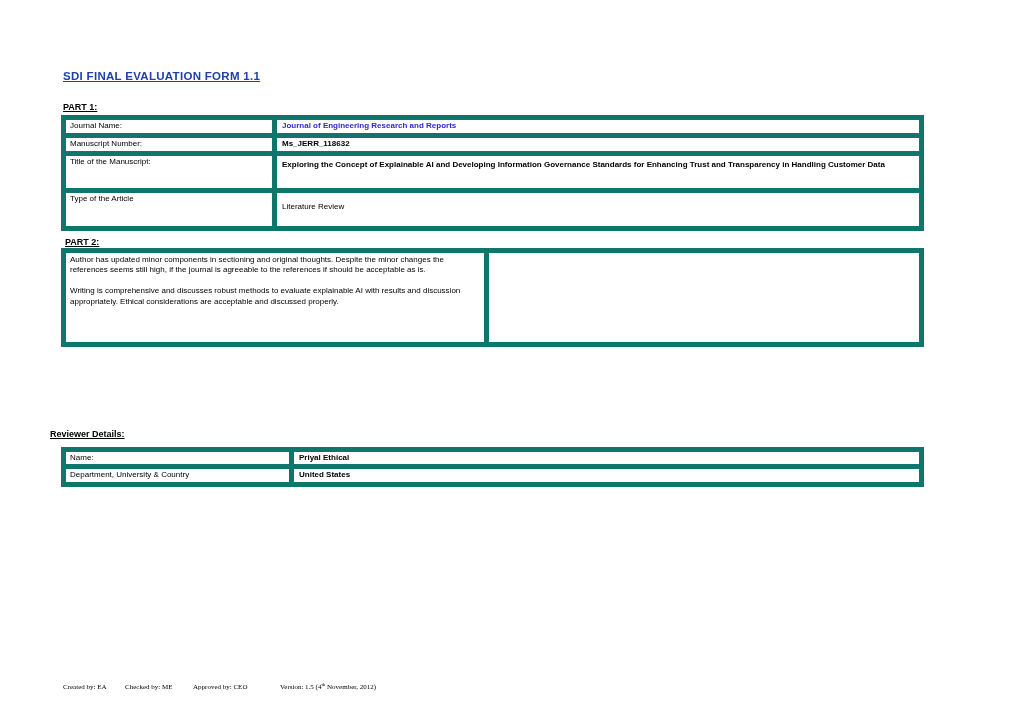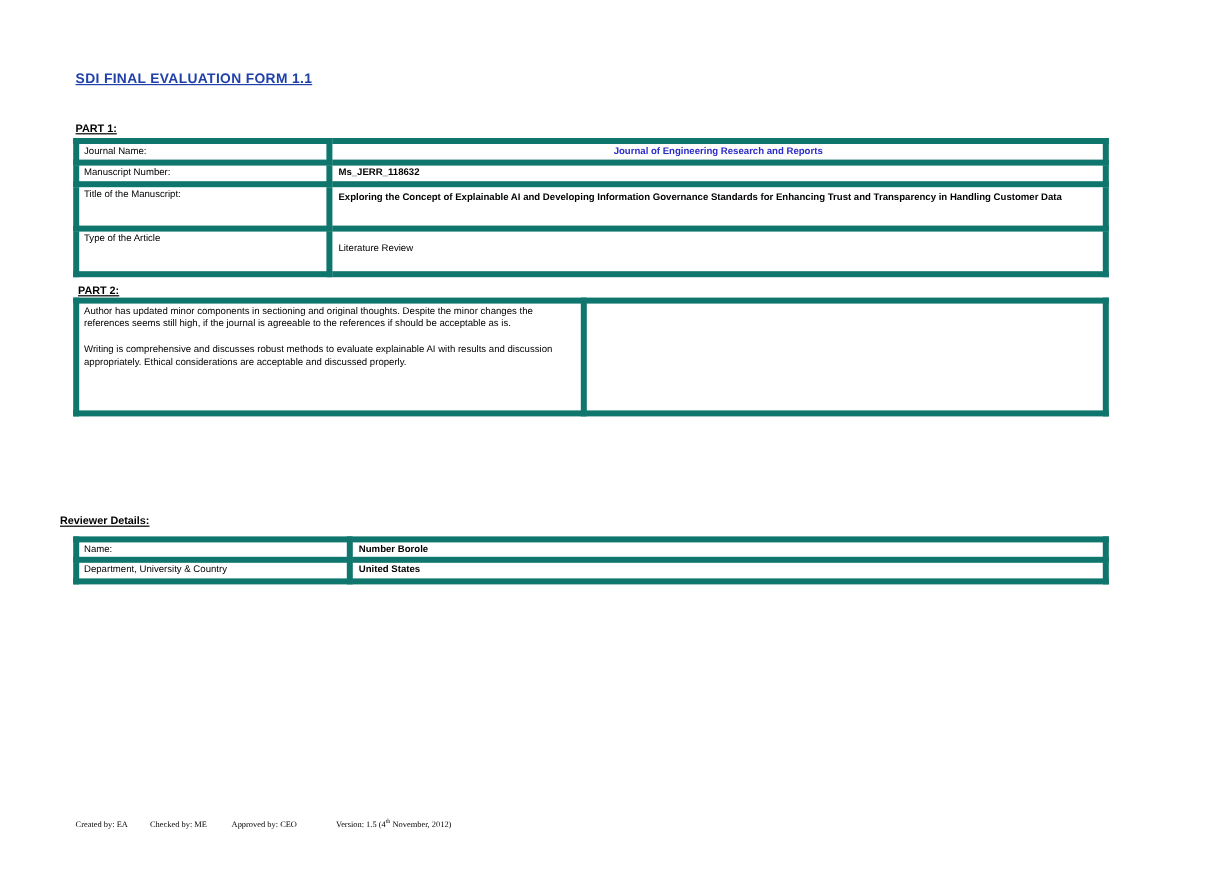--- a/index.html
+++ b/index.html
@@ -9,21 +9,21 @@
     height: 724px;
     background: #ffffff;
     font-family: "Liberation Sans", sans-serif;
     color: #000000;
     overflow: hidden;
   }
 
   .doc-title {
     position: absolute;
     left: 63px;
-    top: 60px;
+    top: 70px;
     font-size: 11.5px;
     font-weight: bold;
     color: #1f41a8;
     text-decoration: underline;
     letter-spacing: 0.3px;
   }
 
   .section-label {
     position: absolute;
     font-size: 9px;
@@ -52,21 +52,21 @@
     overflow: hidden;
   }
 
   
   #part1-table { top: 115px; }
   #part1-table col.c1 { width: 211px; }
   #part1-table col.c2 { width: 647px; }
   #part1-table tr.r-sm  td { height: 11px; }
   #part1-table tr.r-md  td { height: 27px; }
   #part1-table tr.r-lg  td { height: 23px; }
-  .val-journal { font-weight: bold; color: #2b2bcb; padding-left: 5px !important; text-align: center; }
+  .val-journal { font-weight: bold; color: #2b2bcb; padding-left: 5px !important; }
   .val-bold    { font-weight: bold; padding-left: 5px !important; }
   .val-title   { font-weight: bold; padding-left: 5px !important; padding-top: 4px !important; }
   .val-type    { padding-left: 5px !important; padding-top: 9px !important; }
 
   
   #part2-table { top: 248px; }
   #part2-table col.c1 { width: 423px; }
   #part2-table col.c2 { width: 435px; }
   #part2-table tr.hdr td { height: 10px; font-weight: bold; }
   #part2-table tr.body td { height: 86px; }
@@ -148,21 +148,21 @@
   <div id="reviewer-label" class="section-label">Reviewer Details:</div>
 
   <table id="reviewer-table" class="form">
     <colgroup>
         <col class="c1">
         <col class="c2">
       </colgroup>
     <tbody>
         <tr>
       <td>Name:</td>
-      <td class="val-bold">Number Borole</td>
+      <td class="val-bold">Priyal Ethical</td>
     </tr>
     <tr>
       <td>Department, University &amp; Country</td>
       <td class="val-bold">United States</td>
     </tr>
   </tbody>
     </table>
 
   <div id="footer-created" class="footer-item">Created by: EA</div>
   <div id="footer-checked" class="footer-item">Checked by: ME</div>

